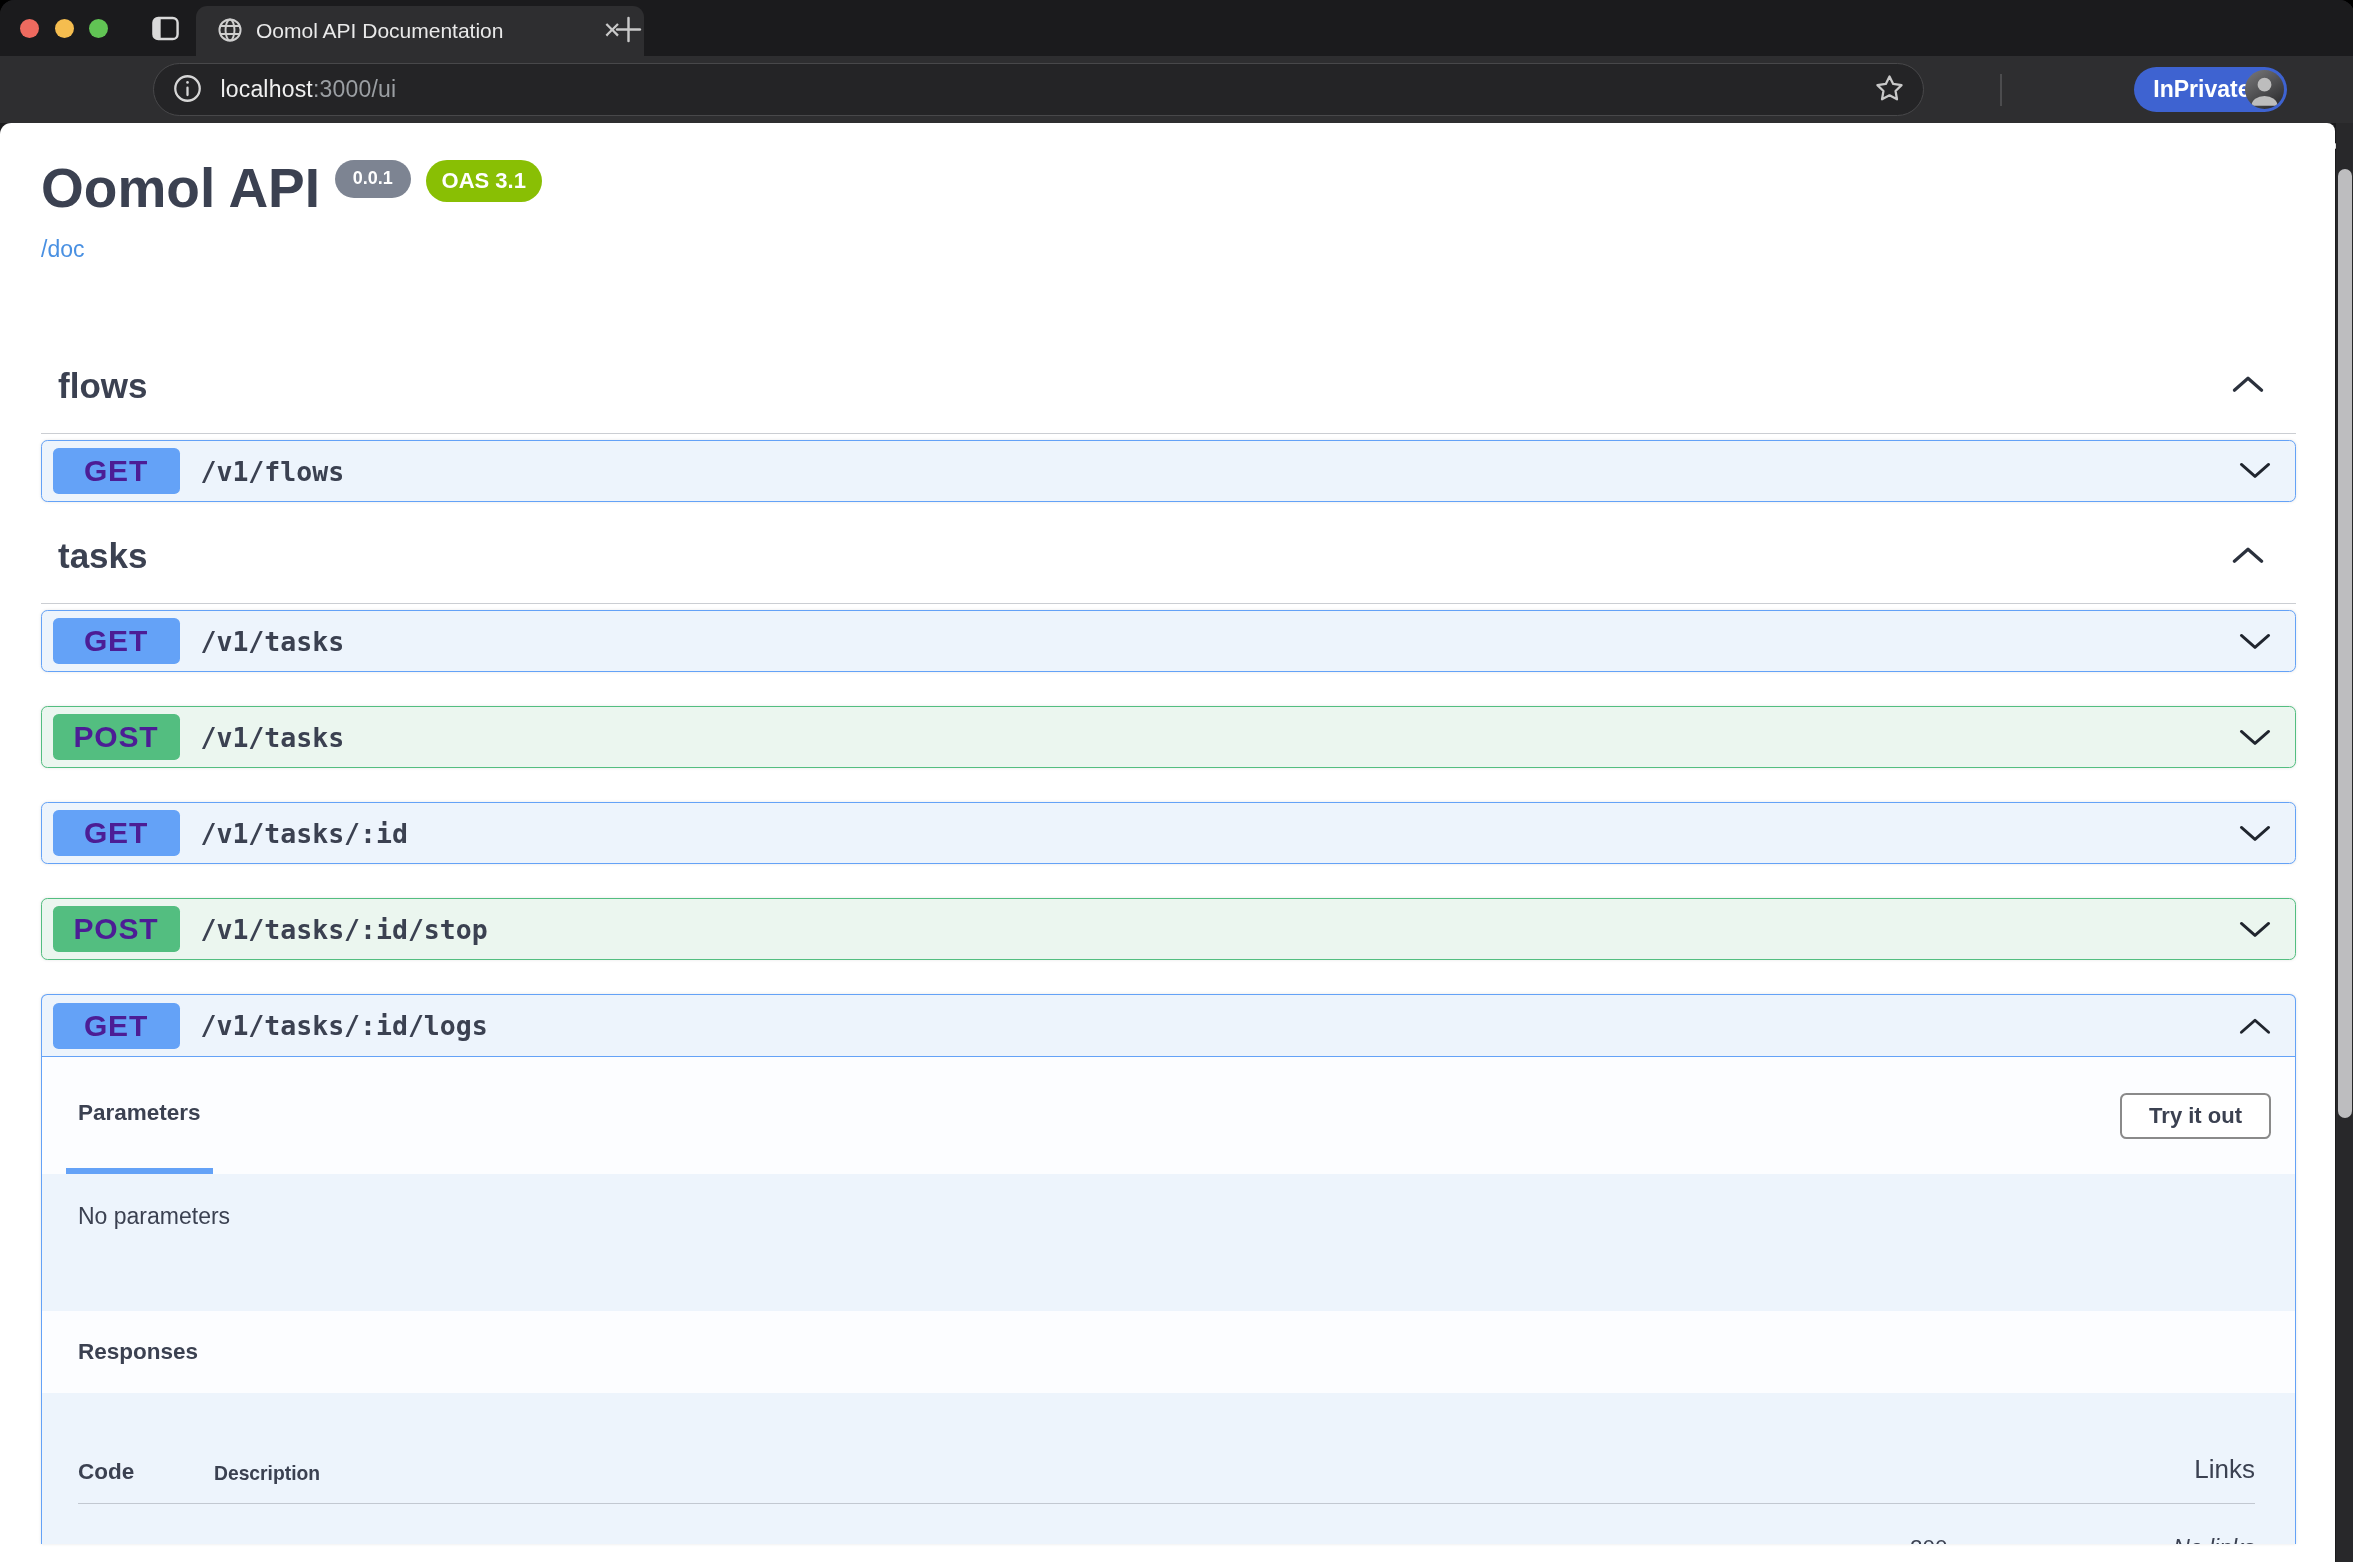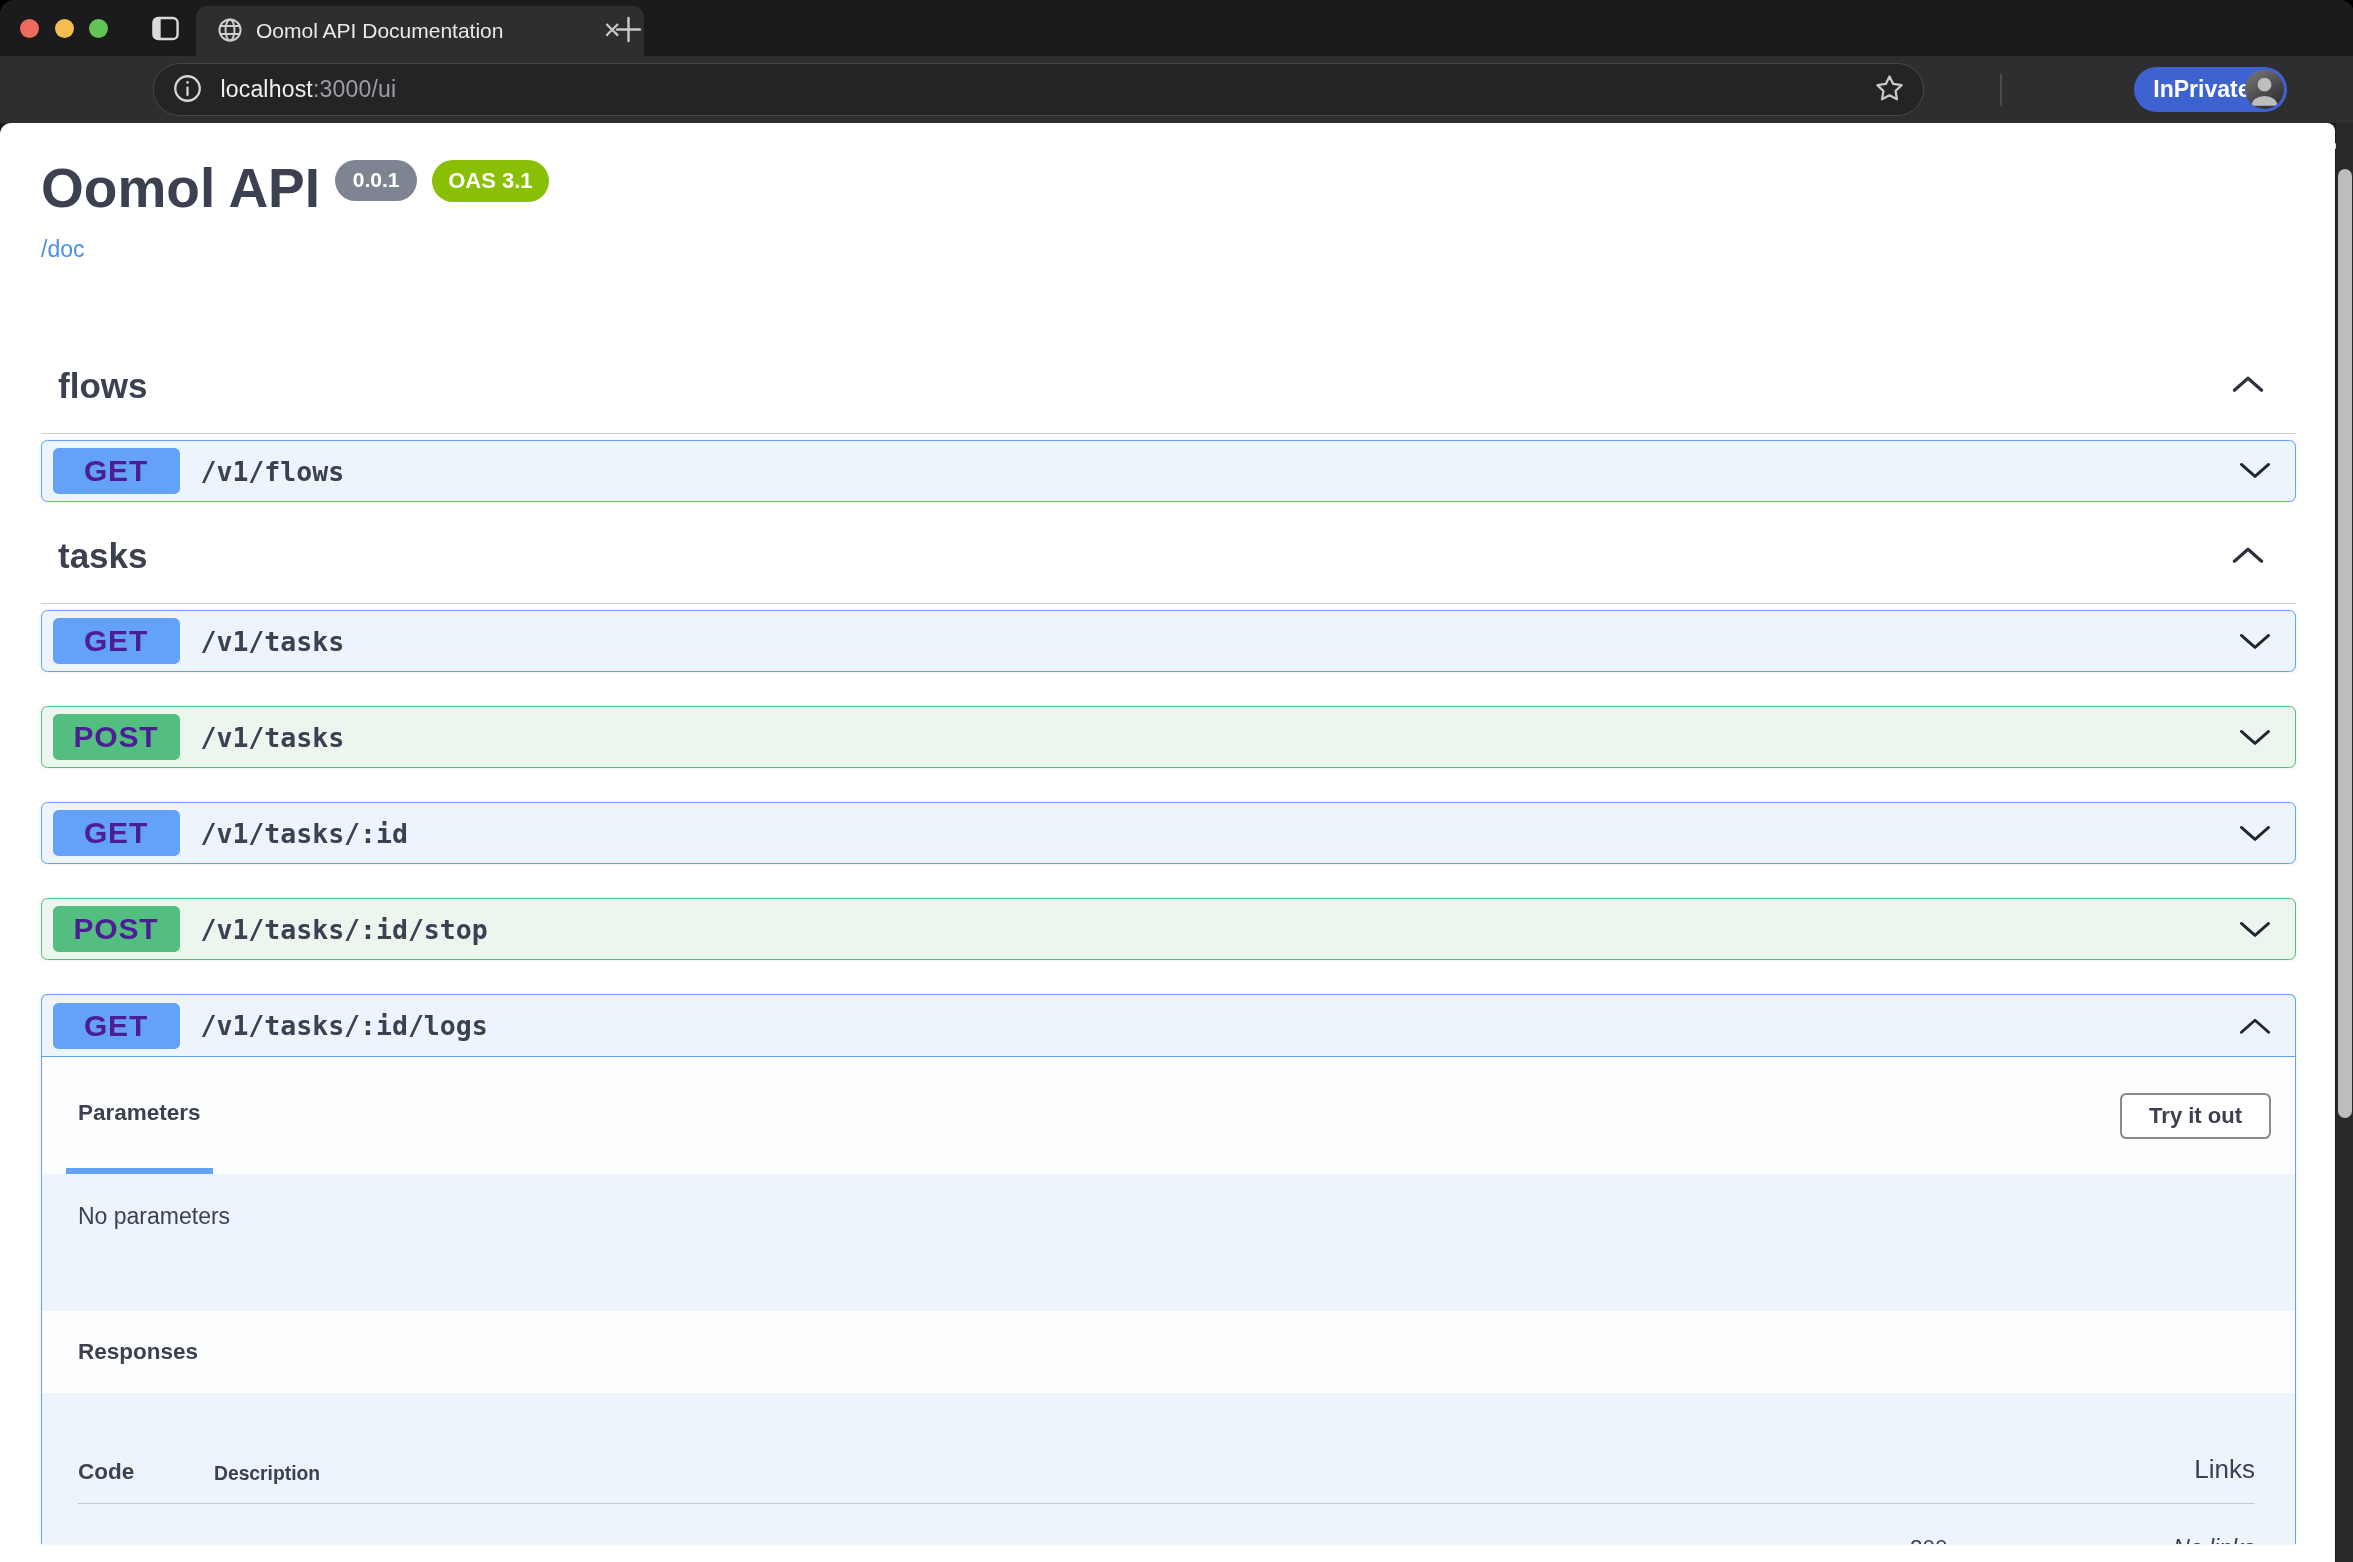--- a/index.html
+++ b/index.html
@@ -42,21 +42,21 @@
     border-radius:11.3px 8px 0 0;overflow:hidden;color:var(--text,#3b4151);}
   .content{padding:0 39px 0 41px;}
   .scrolltrack{position:absolute;top:123px;right:0;width:18.5px;height:1439px;background:#28282a;}
   .scrollthumb{position:absolute;top:46px;left:2.4px;width:13.7px;height:949px;border-radius:7.2px;background:#bdbdbf;}
 
   
   .info{padding-top:35px;}
   .title-row{display:flex;align-items:flex-start;gap:15px;text-align:right;}
   h1.apititle{margin:0;font-size:55px;font-weight:bold;line-height:60px;color:var(--text,#3b4151);}
   .badge{display:inline-block;color:#fff;font-weight:bold;border-radius:22.5px;margin-top:1.6px;}
-  .badge.version{background:var(--version_badge_bg,#7d8492);font-size:21px;padding:8.8px 17.7px;}
+  .badge.version{background:var(--version_badge_bg,#7d8492);font-size:18px;padding:8.8px 17.7px;}
   .badge.oas{background:var(--oas_badge_bg,#89bf04);font-size:22px;padding:8px 16px;}
   .doclink{display:inline-block;margin-top:17.7px;font-size:23px;color:var(--link,#4990e2);text-decoration:none;}
 
   
   .tagsection{margin-top:103px;}
   .tagsection.second{margin-top:16px;}
   .tag-head{display:flex;align-items:center;justify-content:space-between;
     padding:0 32px 27px 17px;border-bottom:1.6px solid #cbced3;margin-bottom:6.4px;}
   .tag-head h2{margin:0;font-size:35px;font-weight:bold;color:var(--text,#3b4151);}
 

